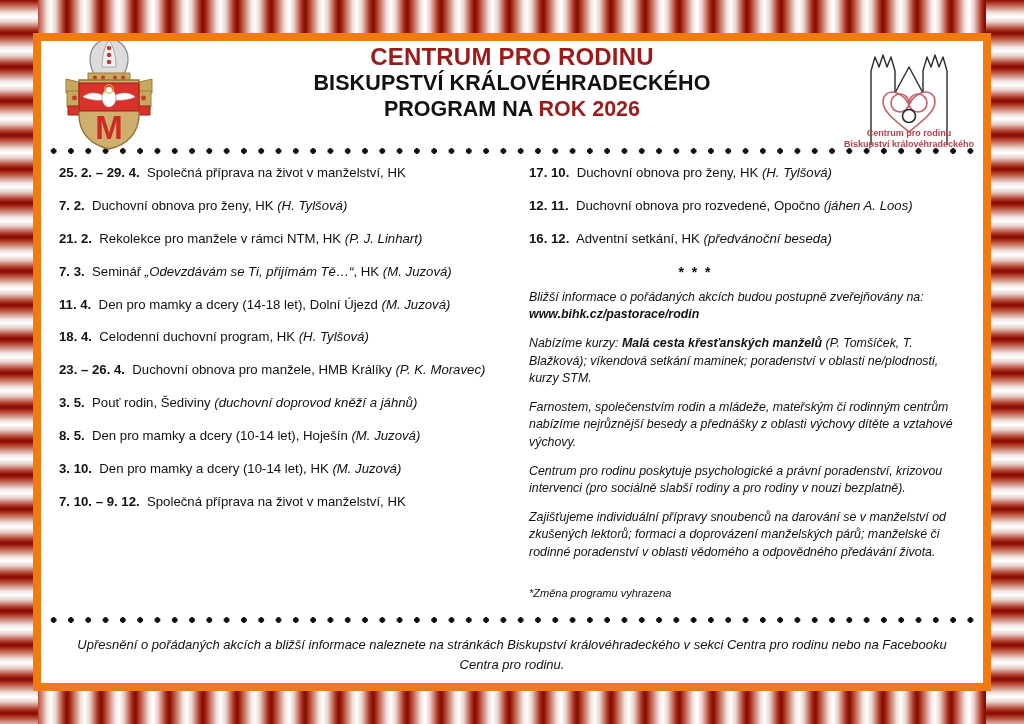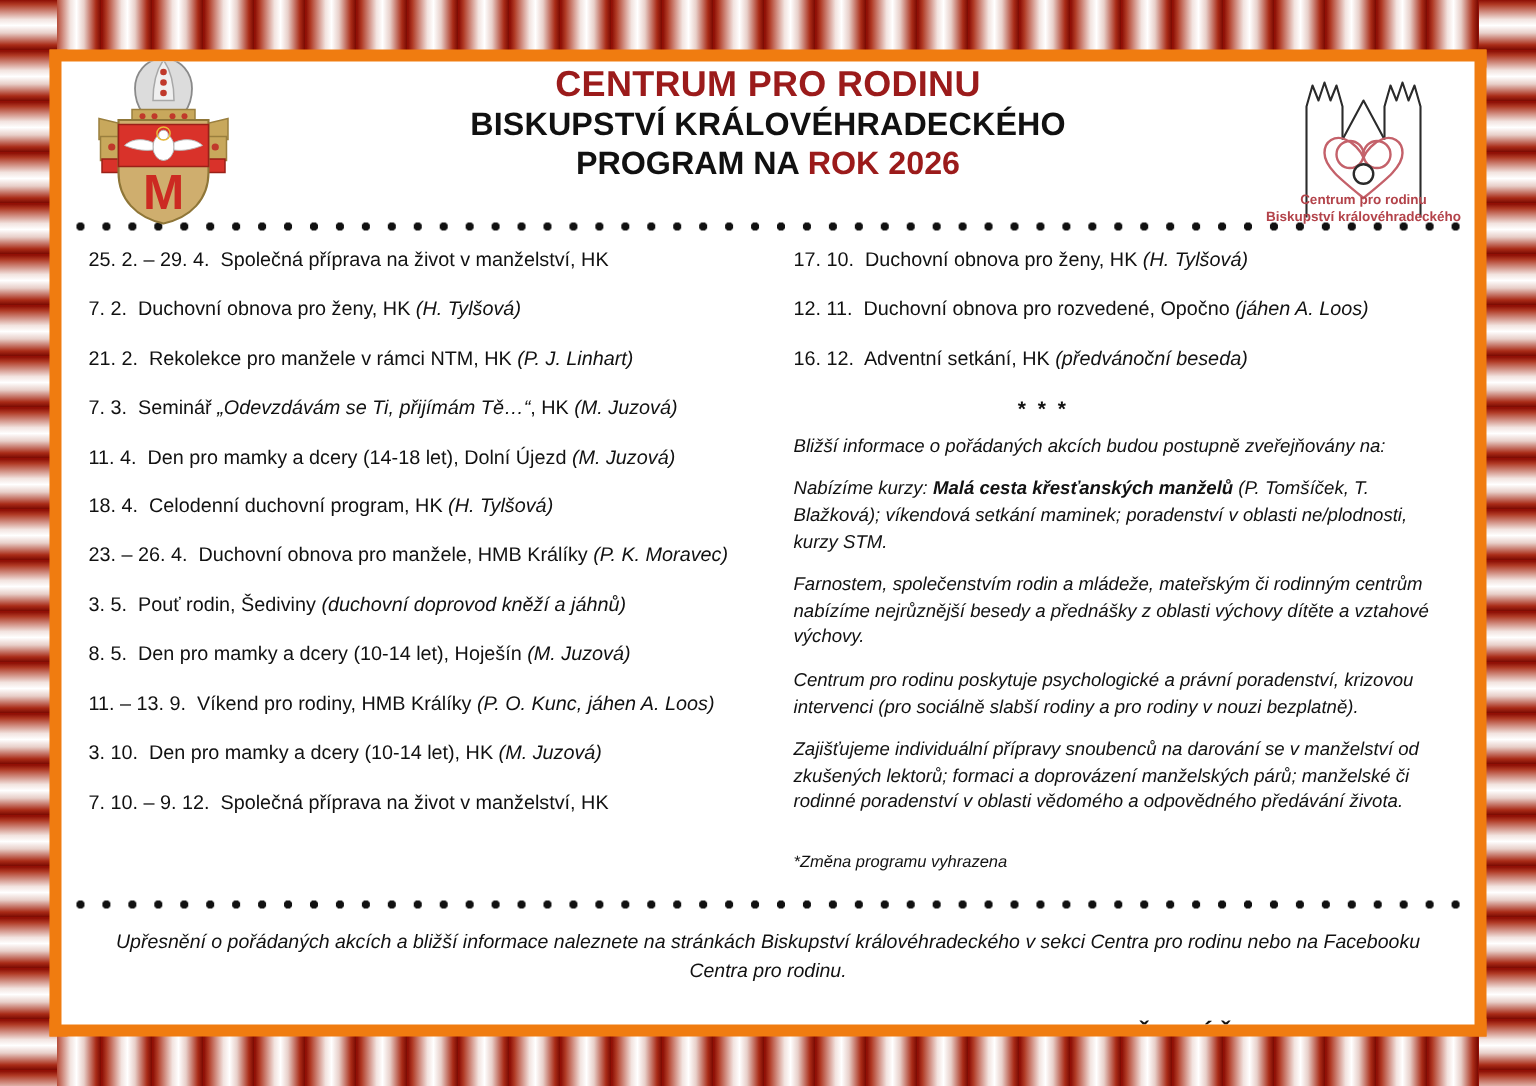--- a/index.html
+++ b/index.html
@@ -151,21 +151,21 @@
   .col-left  { width: 460px; flex: none; padding-left: 18px; box-sizing: border-box;}
   .col-right { flex: 1; padding-left: 12px; padding-right: 21px; box-sizing: border-box;}
 
   .event {
     font-size: 13.2px;
     color: #111111;
     line-height: 1.25;
     margin-bottom: 16.4px;
     white-space: nowrap;
   }
-  .event .d { font-weight: normal; }
+  .event .d { font-weight: bold; }
   .event .t { font-weight: normal; }
   .event .i { font-style: italic; }
 
   .col-right .event { margin-bottom: 16.4px; }
 
   .stars {
     text-align: center;
     font-size: 14px;
     font-weight: bold;
     color: #111111;
@@ -301,34 +301,34 @@
       <div class="col-left">
         <div class="event"><span class="d">25. 2. – 29. 4.</span>&nbsp; <span class="t">Společná příprava na život v manželství, HK</span></div>
         <div class="event"><span class="d">7. 2.</span>&nbsp; <span class="t">Duchovní obnova pro ženy, HK </span><span class="i">(H. Tylšová)</span></div>
         <div class="event"><span class="d">21. 2.</span>&nbsp; <span class="t">Rekolekce pro manžele v rámci NTM, HK </span><span class="i">(P. J. Linhart)</span></div>
         <div class="event"><span class="d">7. 3.</span>&nbsp; <span class="t">Seminář </span><span class="i">„Odevzdávám se Ti, přijímám Tě…“</span><span class="t">, HK </span><span class="i">(M. Juzová)</span></div>
         <div class="event"><span class="d">11. 4.</span>&nbsp; <span class="t">Den pro mamky a dcery (14-18 let), Dolní Újezd </span><span class="i">(M. Juzová)</span></div>
         <div class="event"><span class="d">18. 4.</span>&nbsp; <span class="t">Celodenní duchovní program, HK </span><span class="i">(H. Tylšová)</span></div>
         <div class="event"><span class="d">23. – 26. 4.</span>&nbsp; <span class="t">Duchovní obnova pro manžele, HMB Králíky </span><span class="i">(P. K. Moravec)</span></div>
         <div class="event"><span class="d">3. 5.</span>&nbsp; <span class="t">Pouť rodin, Šediviny </span><span class="i">(duchovní doprovod kněží a jáhnů)</span></div>
         <div class="event"><span class="d">8. 5.</span>&nbsp; <span class="t">Den pro mamky a dcery (10-14 let), Hoješín </span><span class="i">(M. Juzová)</span></div>
-        <div class="event"><span class="d">11. – 13. 9.</span>&nbsp; <span class="t">Víkend pro rodiny, HMB Králíky </span><span class="i">(P. O. Kunc, jáhen A. Loos)</span></div>
         <div class="event"><span class="d">3. 10.</span>&nbsp; <span class="t">Den pro mamky a dcery (10-14 let), HK </span><span class="i">(M. Juzová)</span></div>
         <div class="event"><span class="d">7. 10. – 9. 12.</span>&nbsp; <span class="t">Společná příprava na život v manželství, HK</span></div>
       </div>
 
       <div class="col-right">
         <div class="event"><span class="d">17. 10.</span>&nbsp; <span class="t">Duchovní obnova pro ženy, HK </span><span class="i">(H. Tylšová)</span></div>
         <div class="event"><span class="d">12. 11.</span>&nbsp; <span class="t">Duchovní obnova pro rozvedené, Opočno </span><span class="i">(jáhen A. Loos)</span></div>
         <div class="event"><span class="d">16. 12.</span>&nbsp; <span class="t">Adventní setkání, HK </span><span class="i">(předvánoční beseda)</span></div>
 
         <div class="stars">* * *</div>
 
         <div class="para">
           <span>Bližší informace o pořádaných akcích budou postupně zveřejňovány na:</span>
+          <span class="url">www.bihk.cz/pastorace/rodin</span>
         </div>
 
         <div class="para">
           <span>Nabízíme kurzy: </span><b>Malá cesta křesťanských manželů</b><span> (P. Tomšíček, T. Blažková); víkendová setkání maminek; poradenství v oblasti ne/plodnosti, kurzy STM.</span>
         </div>
 
         <div class="para">Farnostem, společenstvím rodin a mládeže, mateřským či rodinným centrům nabízíme nejrůznější besedy a přednášky z oblasti výchovy dítěte a vztahové výchovy.</div>
 
         <div class="para">Centrum pro rodinu poskytuje psychologické a právní poradenství, krizovou intervenci (pro sociálně slabší rodiny a pro rodiny v nouzi bezplatně).</div>
 

